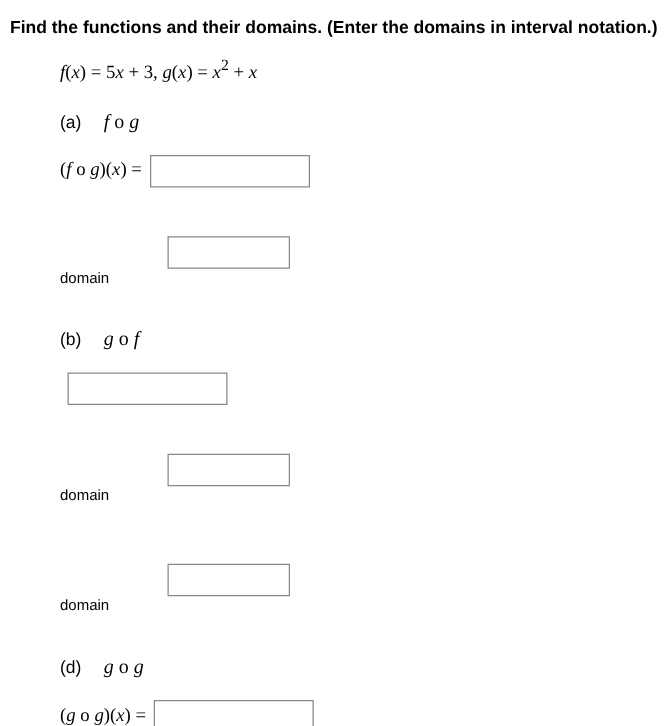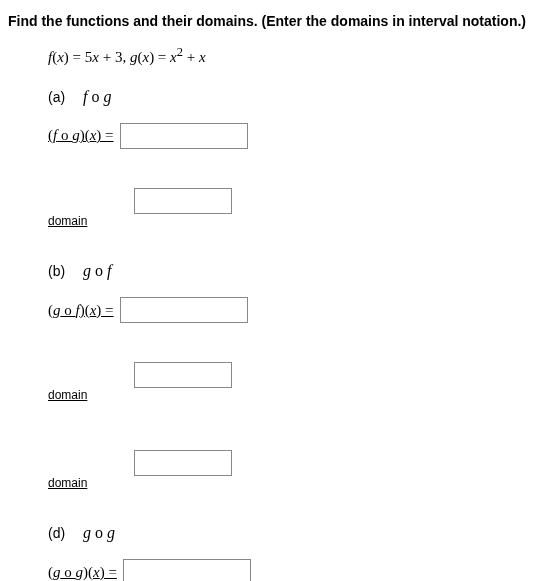--- a/index.html
+++ b/index.html
@@ -43,21 +43,20 @@
     font-size: 16px;
   }
   .math .op {
     font-style: normal;
   }
   .row {
     display: flex;
     align-items: center;
     margin-bottom: 22px;
     min-height: 28px;
-    text-decoration: underline;
   }
   .row-label {
     display: inline-block;
   }
   .expr-label {
     font-family: 'Times New Roman', serif;
     font-size: 15px;
   }
   .expr-label .i {
     font-style: italic;
@@ -111,21 +110,20 @@
 </div>
 
 <div class="section-gap"></div>
 
 <div class="part">
   <div class="part-label">
     <span class="paren">(b)</span>
     <span class="math"><span>g</span> <span class="op">o</span> <span>f</span></span>
   </div>
   <div class="row">
-    <span class="row-label expr-label">(<span class="i">g</span> o <span class="i">f</span>)(<span class="i">x</span>) =</span>
     <input type="text" class="input-wide" value="" style="">
   </div>
   <div class="row">
     <span class="row-label domain-label">domain</span>
     <input type="text" class="input-narrow" value="" style="">
   </div>
 </div>
 
 <div class="section-gap"></div>
 

